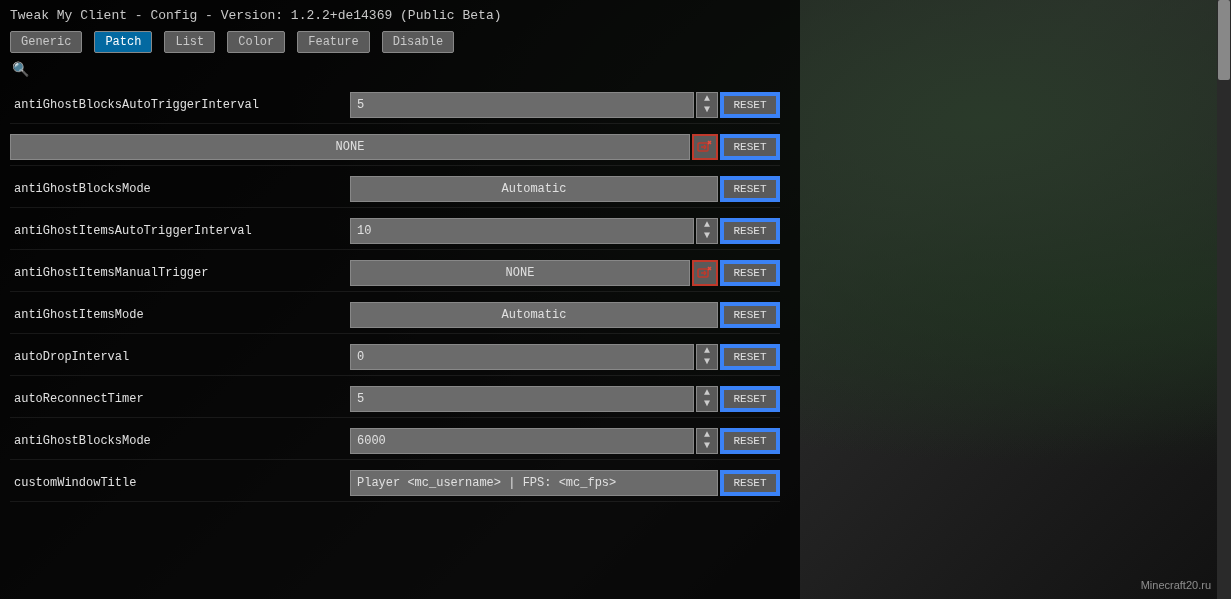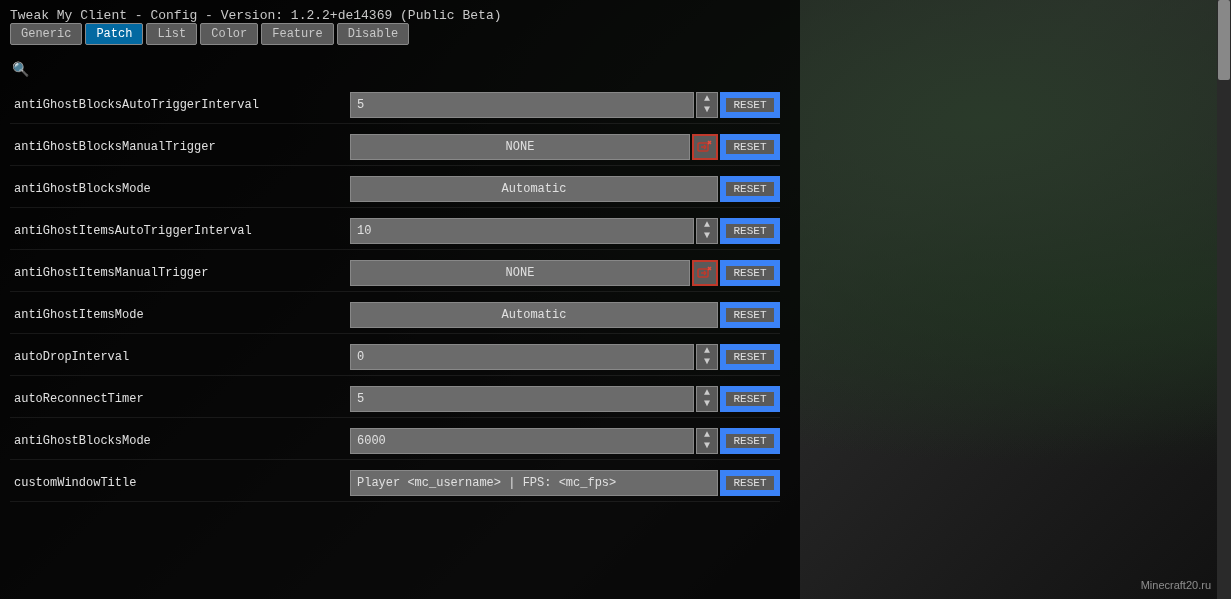--- a/index.html
+++ b/index.html
@@ -44,29 +44,29 @@
       z-index: 2;
       padding: 8px 10px;
       display: flex;
       flex-direction: column;
     }
 
     
     .title-bar {
       color: #c8c8c8;
       font-size: 13px;
-      margin-bottom: 0;
+      margin-bottom: 8px;
       font-family: 'Courier New', monospace;
     }
 
     
     .tab-bar {
       display: flex;
-      gap: 3px;
-      margin-bottom: 16px;
+      gap: 12px;
+      margin-bottom: 8px;
     }
 
     .tab-btn {
       background: #5a5a5a;
       color: #c8c8c8;
       border: 1px solid #888;
       padding: 3px 10px;
       font-family: 'Courier New', monospace;
       font-size: 12px;
       cursor: pointer;
@@ -174,21 +174,21 @@
       align-items: center;
       justify-content: center;
       width: 100%;
       height: 100%;
     }
 
     .reset-btn {
       width: 60px;
       height: 26px;
       background: #5a5a5a;
-      border: 6px solid #3b82f6;
+      border: 4px solid #3b82f6;
       color: #e0e0e0;
       font-family: 'Courier New', monospace;
       font-size: 11px;
       cursor: pointer;
       flex-shrink: 0;
       margin-left: 2px;
     }
 
     
     .scrollbar {
@@ -254,21 +254,20 @@
           <div class="stepper-btn">
             <span style="display:flex;flex-direction:column;line-height:1;gap:1px">
               <span>▲</span>
               <span>▼</span>
             </span>
           </div>
         </div>
         <button class="reset-btn">RESET</button>
       </div>
       <div class="setting-row">
-        <div class="setting-label">antiGhostBlocksManualTrigger</div>
         <div class="setting-input-wrap">
           <input type="text" class="setting-input centered" value="NONE" style="">
           <div class="keybind-btn">
             <div class="keybind-btn-inner">
       <svg width="16" height="14" viewBox="0 0 16 14">
         <rect x="1" y="3" width="10" height="8" rx="1" fill="none" stroke="#c0392b" stroke-width="1.5"></rect>
         <line x1="4" y1="7" x2="8" y2="7" stroke="#c0392b" stroke-width="1.5"></line>
         <line x1="7" y1="5" x2="9" y2="7" stroke="#c0392b" stroke-width="1.5"></line>
         <line x1="7" y1="9" x2="9" y2="7" stroke="#c0392b" stroke-width="1.5"></line>
         <line x1="11" y1="1" x2="14" y2="4" stroke="#e74c3c" stroke-width="1.5"></line>

